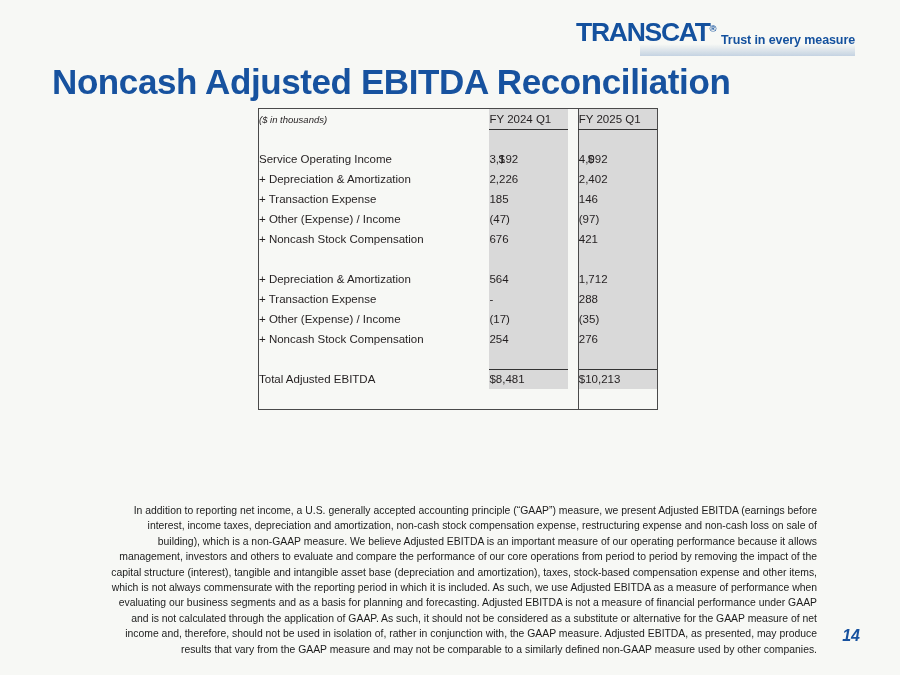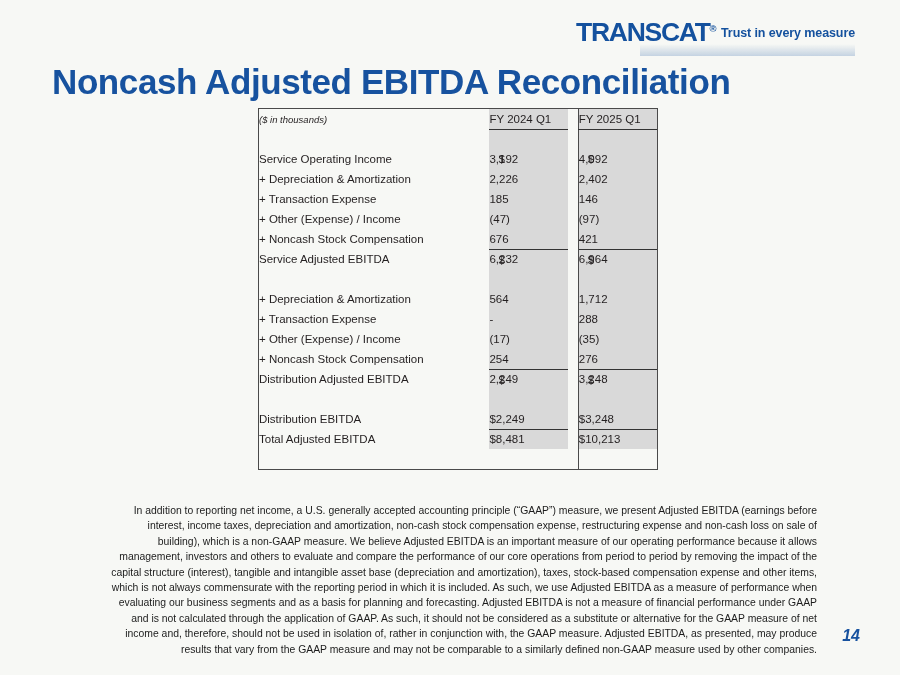--- a/index.html
+++ b/index.html
@@ -12,21 +12,21 @@
     position: relative;
     overflow: hidden;
   }
 
   
   #logo-area {
     position: absolute;
     top: 18px;
     right: 45px;
     display: flex;
-    align-items: center;
+    align-items: flex-end;
     gap: 7px;
   }
   #logo-wordmark {
     font-family: "Liberation Sans", sans-serif;
     font-weight: bold;
     font-size: 25px;
     letter-spacing: -1.2px;
     color: #14519e;
     transform: scaleX(1.06);
     transform-origin: left center;
@@ -197,26 +197,20 @@
           <td class="c-val">(47)</td>
           <td class="c-gap"></td>
           <td class="c-val col2">(97)</td>
         </tr>
         <tr class="">
           <td class="c-label indent">+ Noncash Stock Compensation</td>
           <td class="c-val">676</td>
           <td class="c-gap"></td>
           <td class="c-val col2">421</td>
         </tr>
-        <tr class="subtotal ">
-          <td class="c-label">Service Adjusted EBITDA</td>
-          <td class="c-val"><span class="dollar">$</span>6,232</td>
-          <td class="c-gap"></td>
-          <td class="c-val col2"><span class="dollar">$</span>6,964</td>
-        </tr>
         <tr class="spacer">
           <td class="c-label"></td>
           <td class="c-val"></td>
           <td class="c-gap"></td>
           <td class="c-val col2"></td>
         </tr>
         <tr class="">
           <td class="c-label indent">+ Depreciation &amp; Amortization</td>
           <td class="c-val">564</td>
           <td class="c-gap"></td>
@@ -233,37 +227,25 @@
           <td class="c-val">(17)</td>
           <td class="c-gap"></td>
           <td class="c-val col2">(35)</td>
         </tr>
         <tr class="">
           <td class="c-label indent">+ Noncash Stock Compensation</td>
           <td class="c-val">254</td>
           <td class="c-gap"></td>
           <td class="c-val col2">276</td>
         </tr>
-        <tr class="subtotal ">
-          <td class="c-label">Distribution Adjusted EBITDA</td>
-          <td class="c-val"><span class="dollar">$</span>2,249</td>
-          <td class="c-gap"></td>
-          <td class="c-val col2"><span class="dollar">$</span>3,248</td>
-        </tr>
         <tr class="spacer">
           <td class="c-label"></td>
           <td class="c-val"></td>
           <td class="c-gap"></td>
           <td class="c-val col2"></td>
-        </tr>
-        <tr class="">
-          <td class="c-label">Distribution EBITDA</td>
-          <td class="c-val">$2,249</td>
-          <td class="c-gap"></td>
-          <td class="c-val col2">$3,248</td>
         </tr>
         <tr class="subtotal bold">
           <td class="c-label">Total Adjusted EBITDA</td>
           <td class="c-val">$8,481</td>
           <td class="c-gap"></td>
           <td class="c-val col2">$10,213</td>
         </tr>
         <tr class="spacer">
           <td class="c-label"></td>
           <td class="c-val" style="background:#f7f8f5"></td>

